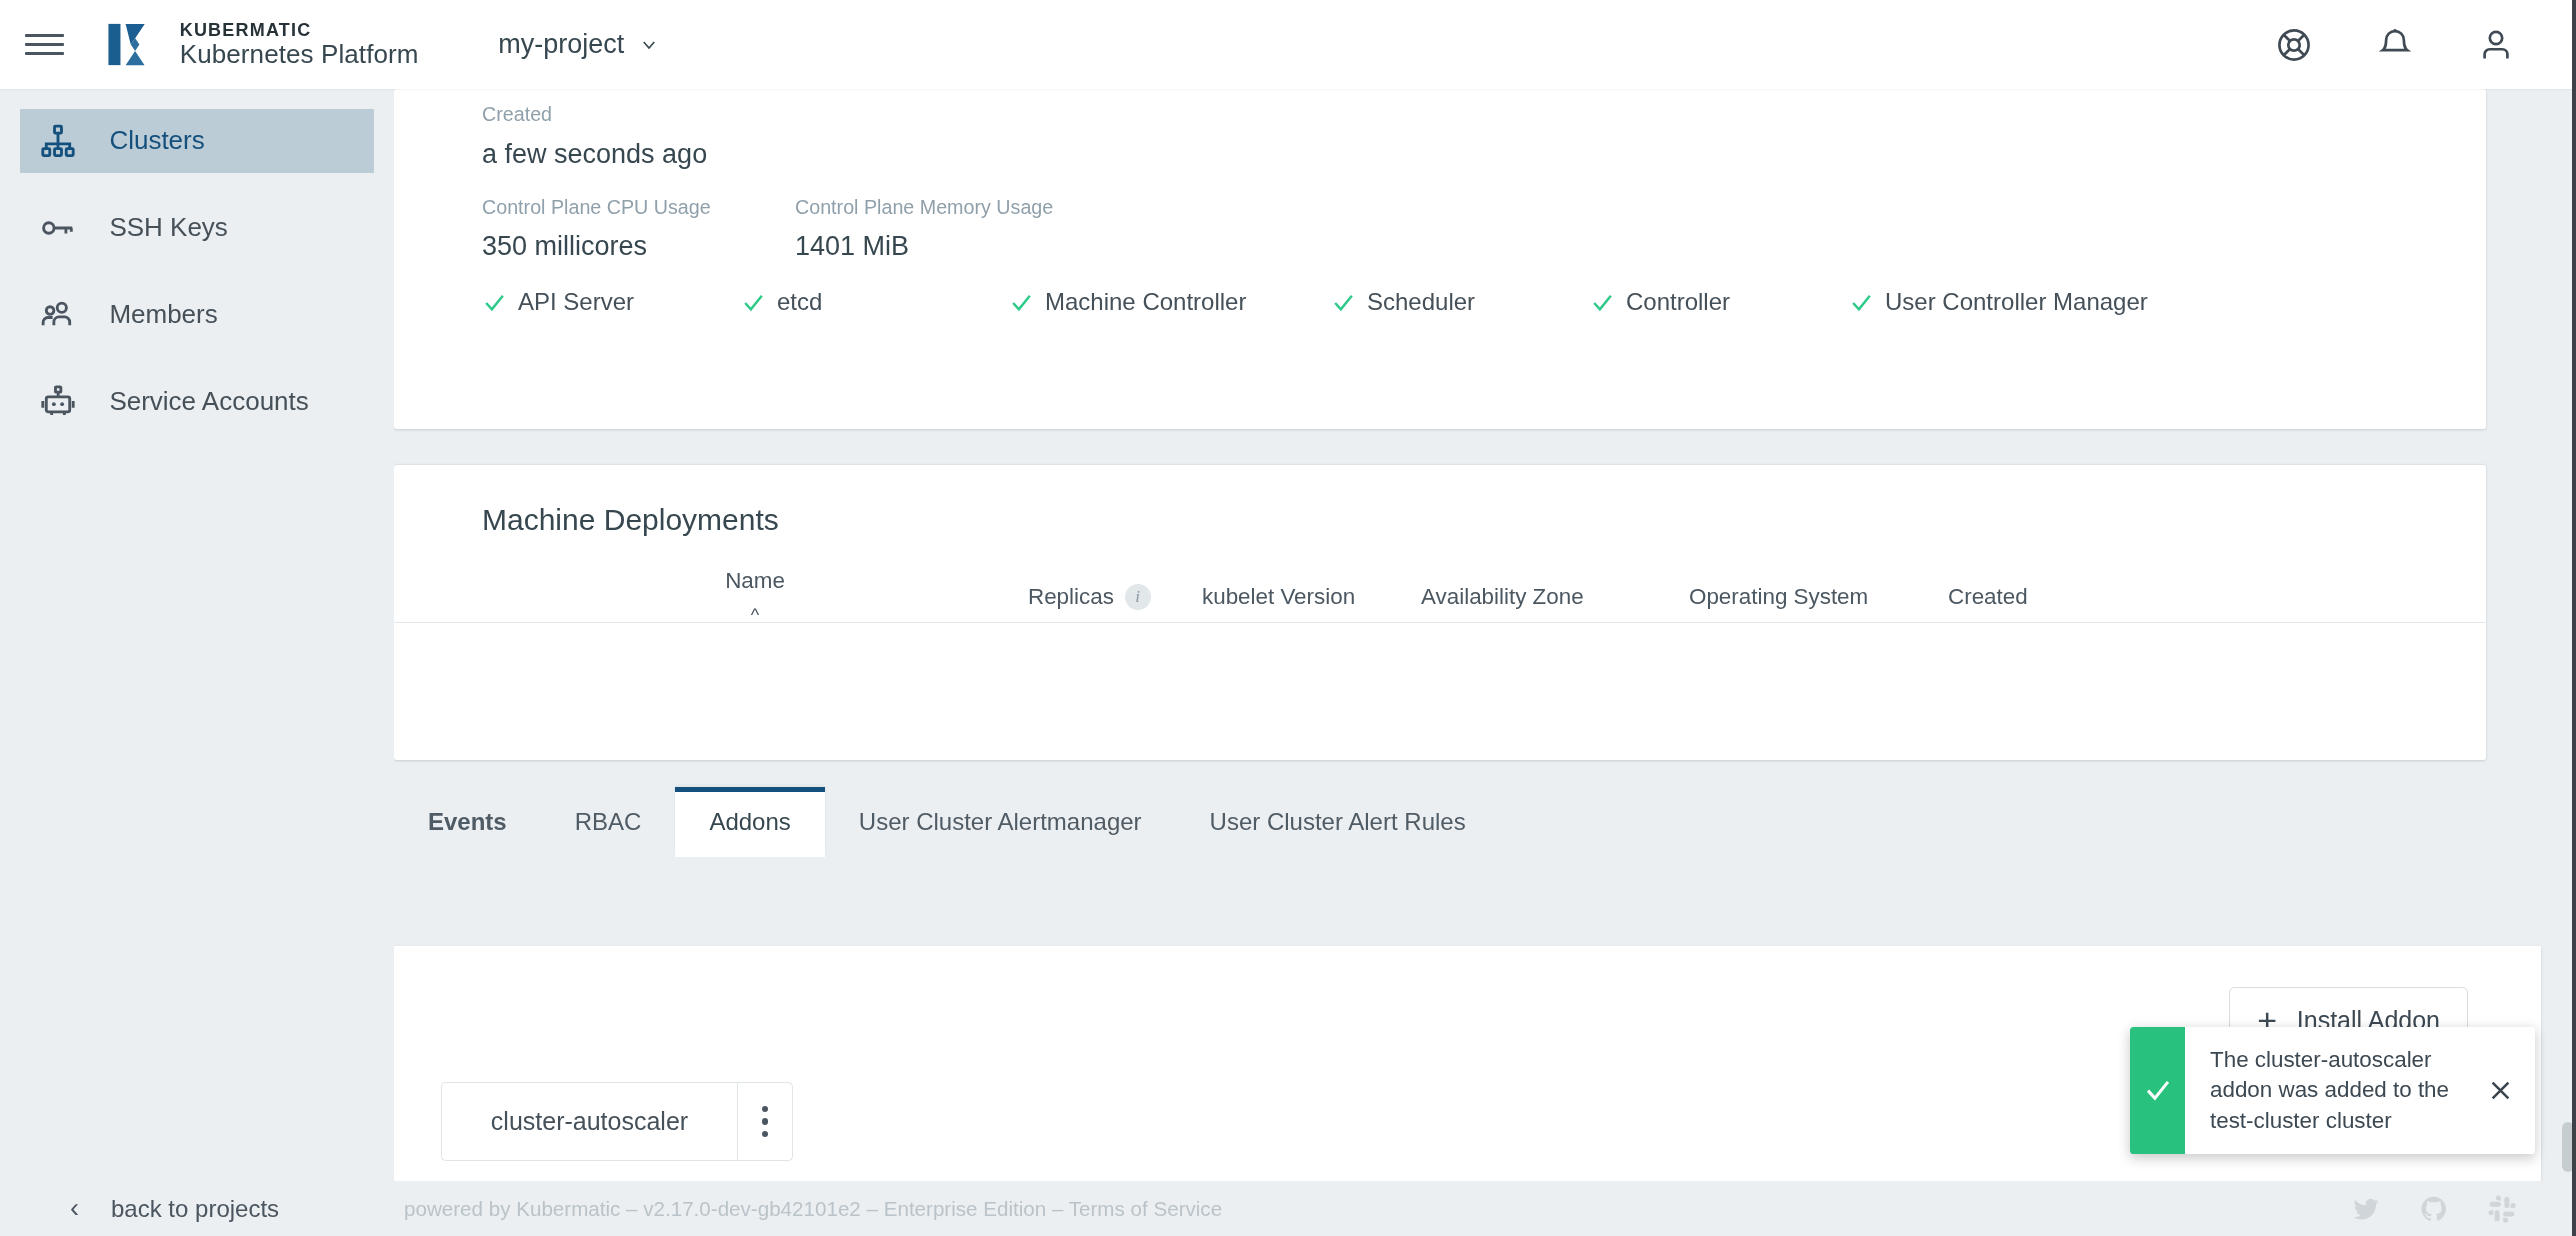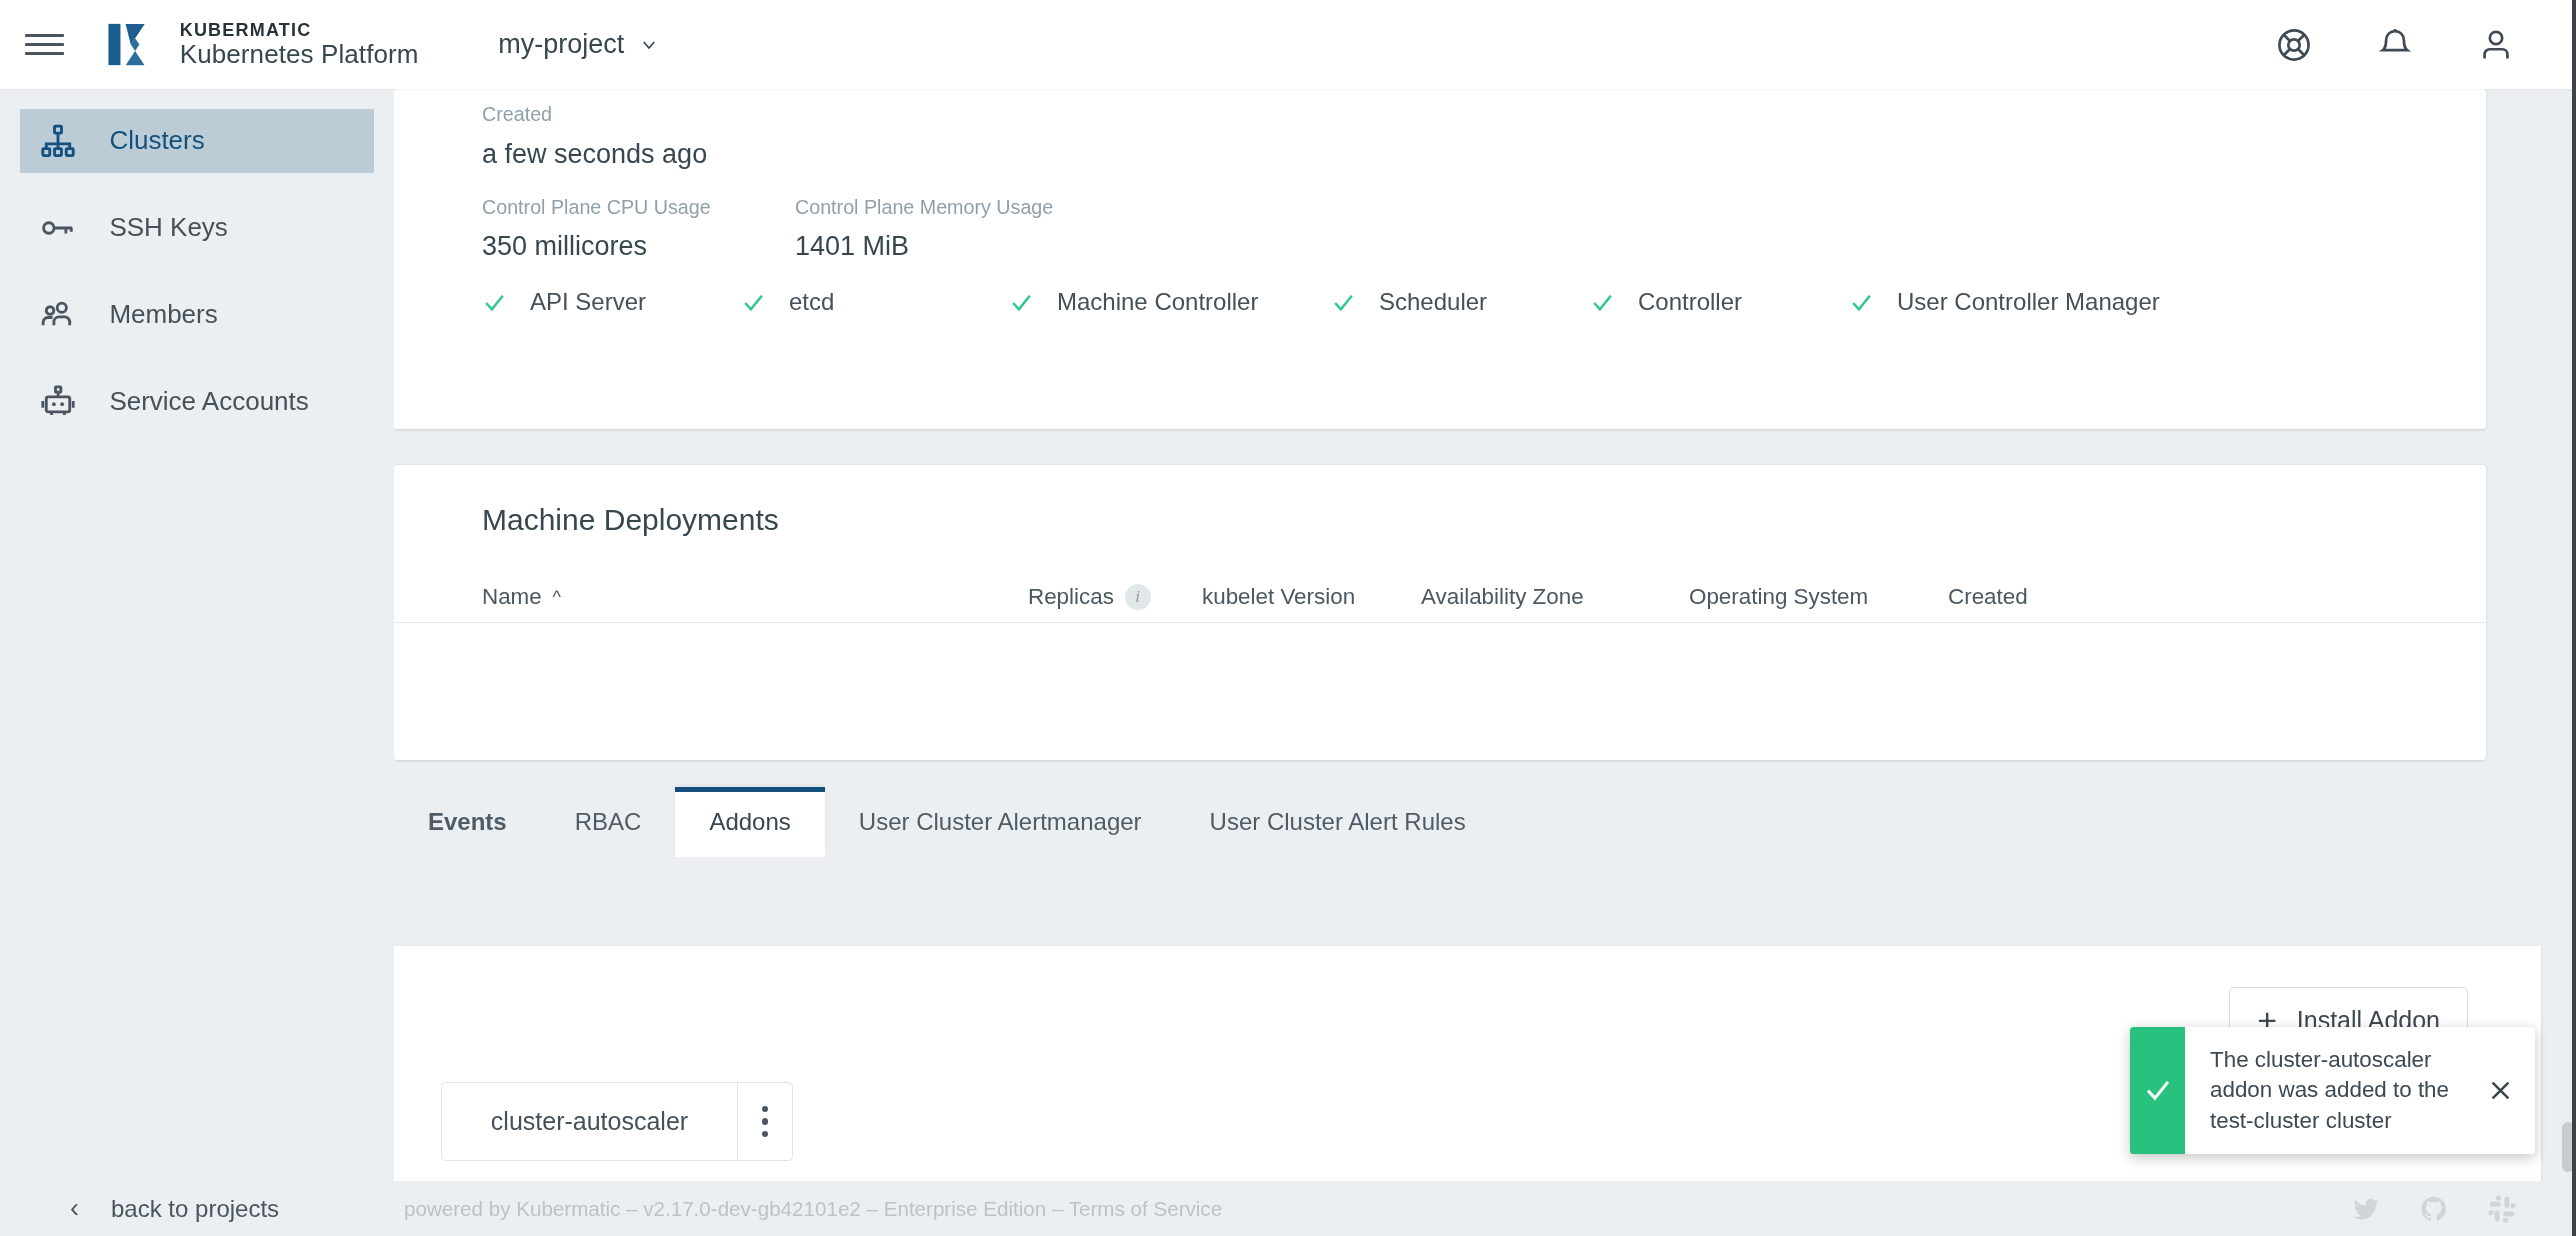--- a/index.html
+++ b/index.html
@@ -89,21 +89,21 @@
   .row-created .val { margin-top: 12.5px; }
   .metrics { position: absolute; top: 107px; left: 88px; display: flex; gap: 0; }
   .metric { width: 313px; }
   .metric .val { margin-top: 11.6px; }
 
   .health-row {
     position: absolute; top: 199px; left: 88px; right: 81px;
     display: flex; align-items: center;
   }
   .health {
-    display: flex; align-items: center; gap: 23px;
+    display: flex; align-items: center; gap: 11px;
     font-size: 24px; color: #455059;
   }
   .check { width: 25px; height: 25px; flex: none; }
   .h-api  { width: 259px; }
   .h-etcd { width: 268px; }
   .h-mc   { width: 322px; }
   .h-sch  { width: 259px; }
   .h-ctl  { width: 259px; }
 
   
@@ -128,21 +128,21 @@
   .md-sep {
     position: absolute; top: 157px; left: 0; right: 0; height: 0.9px; background: #e4e8ea;
   }
   .md-row {
     position: absolute; top: 157px; left: 88px; right: 36px; height: 89px;
     display: flex; align-items: center;
   }
   .md-row .td { font-size: 25px; color: #37474f; }
   .dot { width: 19.7px; height: 19.7px; border-radius: 50%; background: #2fc98a; flex: none; }
 
-  .c-name { width: 546px; display: flex; align-items: center; gap: 0; }
+  .c-name { width: 546px; display: flex; align-items: center; gap: 0; flex-direction: column; }
   .c-rep  { width: 174px; }
   .c-kub  { width: 219px; }
   .c-az   { width: 268px; }
   .c-os   { width: 259px; }
   .c-cre  { width: 268px; }
 
   
   .tabs {
     position: absolute; top: 787px; left: 394px; width: 2147px;
     height: 70px; display: flex; align-items: flex-end;

